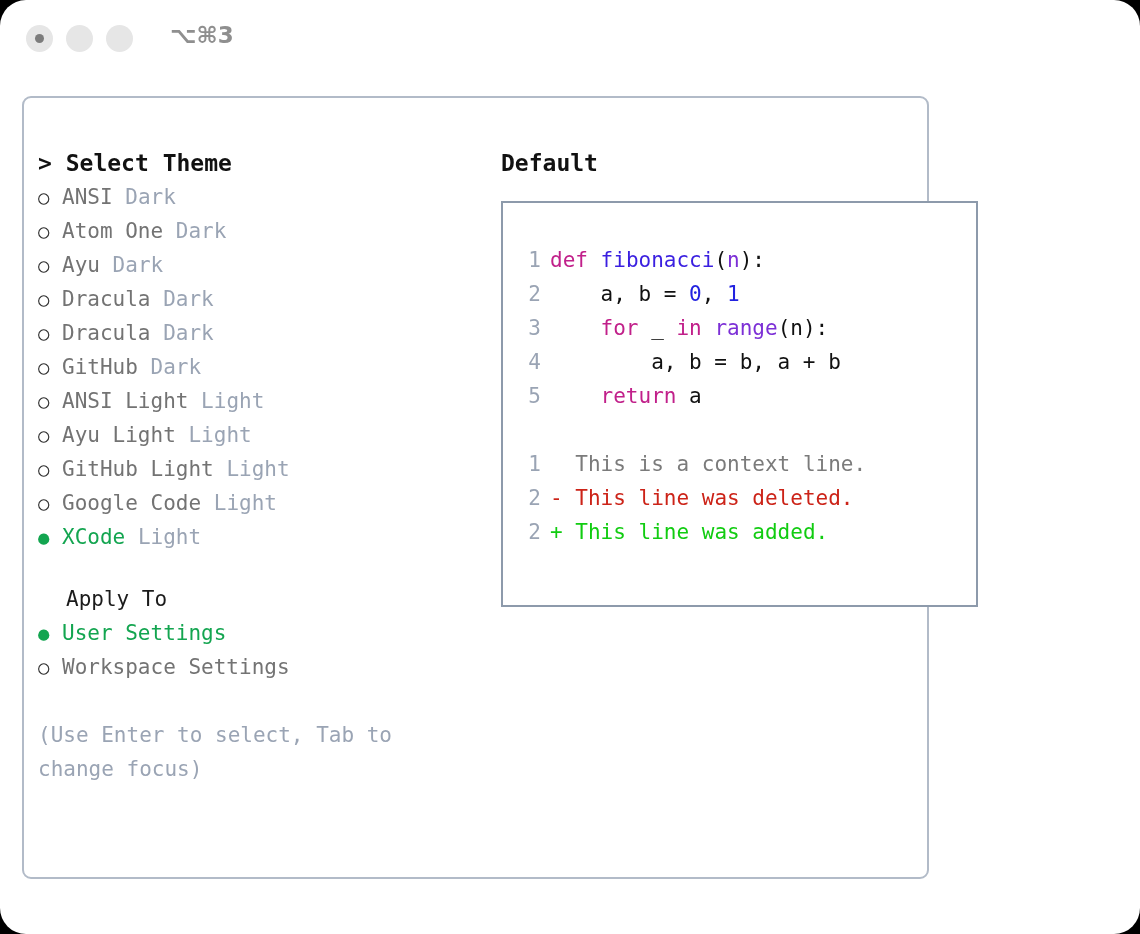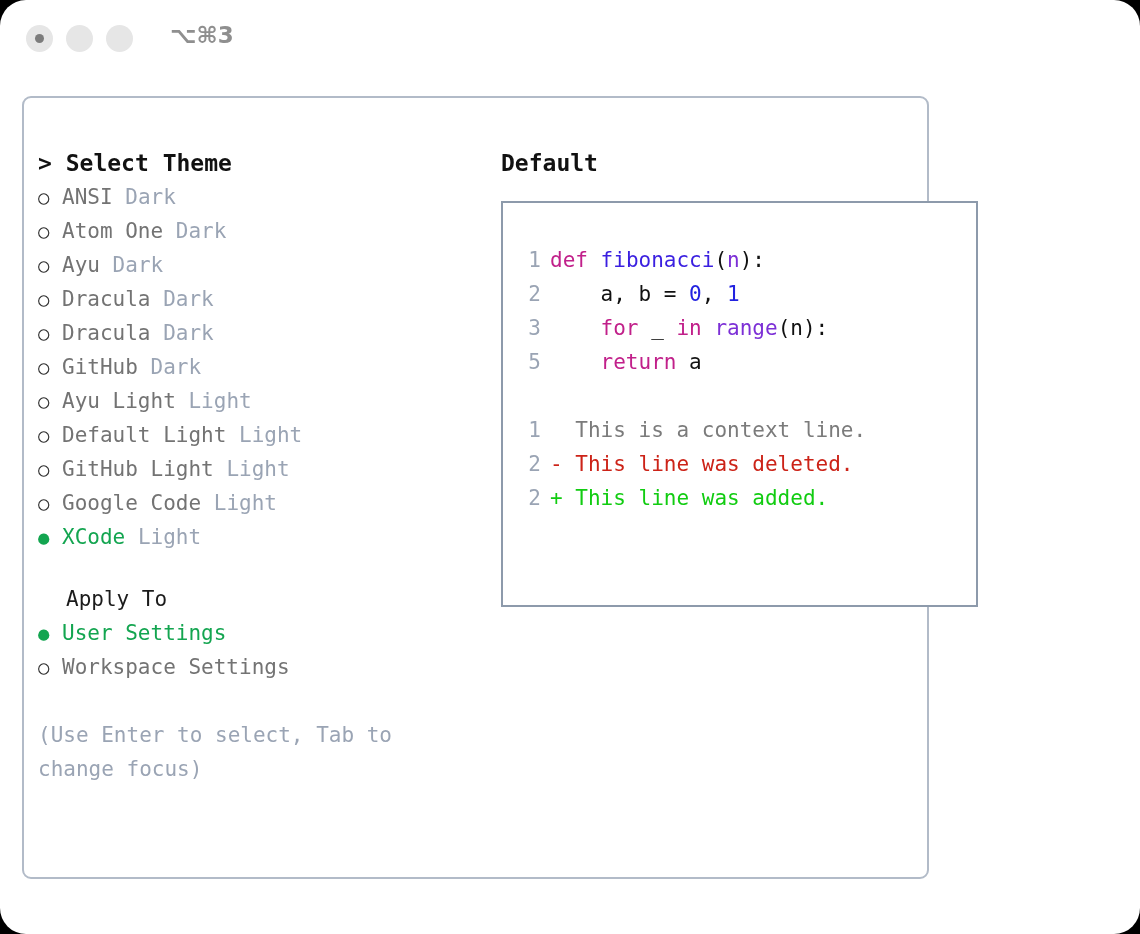--- a/index.html
+++ b/index.html
@@ -201,22 +201,22 @@
       <div class="head-line">
         <span>&gt; </span><span>Select Theme</span>
       </div>
       <div id="theme-items">
           <div class="opt-row"><span class="bullet">○</span><span class="opt-label">ANSI</span><span> </span><span class="opt-variant">Dark</span></div>
           <div class="opt-row"><span class="bullet">○</span><span class="opt-label">Atom One</span><span> </span><span class="opt-variant">Dark</span></div>
           <div class="opt-row"><span class="bullet">○</span><span class="opt-label">Ayu</span><span> </span><span class="opt-variant">Dark</span></div>
           <div class="opt-row"><span class="bullet">○</span><span class="opt-label">Dracula</span><span> </span><span class="opt-variant">Dark</span></div>
           <div class="opt-row"><span class="bullet">○</span><span class="opt-label">Dracula</span><span> </span><span class="opt-variant">Dark</span></div>
           <div class="opt-row"><span class="bullet">○</span><span class="opt-label">GitHub</span><span> </span><span class="opt-variant">Dark</span></div>
+          <div class="opt-row"><span class="bullet">○</span><span class="opt-label">ANSI Light</span><span> </span><span class="opt-variant">Light</span></div>
           <div class="opt-row"><span class="bullet">○</span><span class="opt-label">Ayu Light</span><span> </span><span class="opt-variant">Light</span></div>
-          <div class="opt-row"><span class="bullet">○</span><span class="opt-label">Default Light</span><span> </span><span class="opt-variant">Light</span></div>
           <div class="opt-row"><span class="bullet">○</span><span class="opt-label">GitHub Light</span><span> </span><span class="opt-variant">Light</span></div>
           <div class="opt-row"><span class="bullet">○</span><span class="opt-label">Google Code</span><span> </span><span class="opt-variant">Light</span></div>
           <div class="opt-row selected"><span class="bullet">●</span><span class="opt-label">XCode</span><span> </span><span class="opt-variant">Light</span></div>
         </div>
 
       <div class="spacer-sm"></div>
       <div class="section-label">Apply To</div>
       <div id="apply-items">
           <div class="opt-row selected"><span class="bullet">●</span><span class="opt-label">User Settings</span></div>
           <div class="opt-row"><span class="bullet">○</span><span class="opt-label">Workspace Settings</span></div>
@@ -226,20 +226,21 @@
       <div id="hint">(Use Enter to select, Tab to change focus)</div>
     </div>
 
     <div id="right-col">
       <div id="preview-title">Default</div>
       <div id="preview-box">
         <div id="code-lines">
             <div class="code-line"><span class="lineno">1</span><span class="tk-kw">def</span><span class="tk-plain"> </span><span class="tk-fn">fibonacci</span><span class="tk-punc">(</span><span class="tk-id">n</span><span class="tk-punc">):</span></div>
             <div class="code-line"><span class="lineno">2</span><span class="tk-plain">    a, b = </span><span class="tk-num">0</span><span class="tk-plain">, </span><span class="tk-num">1</span></div>
             <div class="code-line"><span class="lineno">3</span><span class="tk-plain">    </span><span class="tk-kw">for</span><span class="tk-plain"> _ </span><span class="tk-kw">in</span><span class="tk-plain"> </span><span class="tk-id">range</span><span class="tk-punc">(</span><span class="tk-plain">n</span><span class="tk-punc">):</span></div>
+            <div class="code-line"><span class="lineno">4</span><span class="tk-plain">        a, b = b, a + b</span></div>
             <div class="code-line"><span class="lineno">5</span><span class="tk-plain">    </span><span class="tk-kw">return</span><span class="tk-plain"> a</span></div>
           </div>
         <div class="blank-line"></div>
         <div id="diff-lines">
             <div class="code-line"><span class="lineno">1</span><span class="diff-ctx"><span> </span> <span>This is a context line.</span></span></div>
             <div class="code-line"><span class="lineno">2</span><span class="diff-del"><span>-</span> <span>This line was deleted.</span></span></div>
             <div class="code-line"><span class="lineno">2</span><span class="diff-add"><span>+</span> <span>This line was added.</span></span></div>
           </div>
       </div>
     </div>

